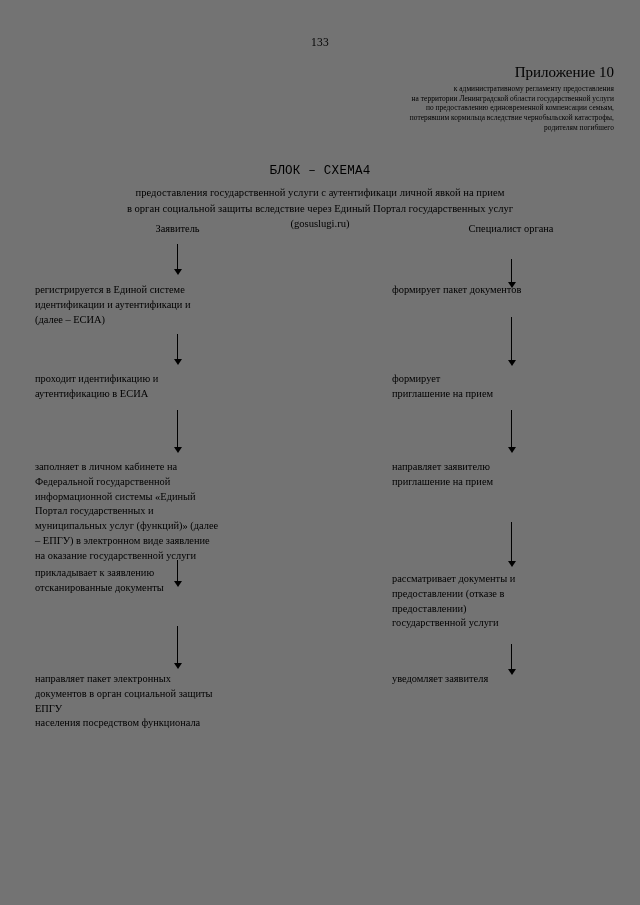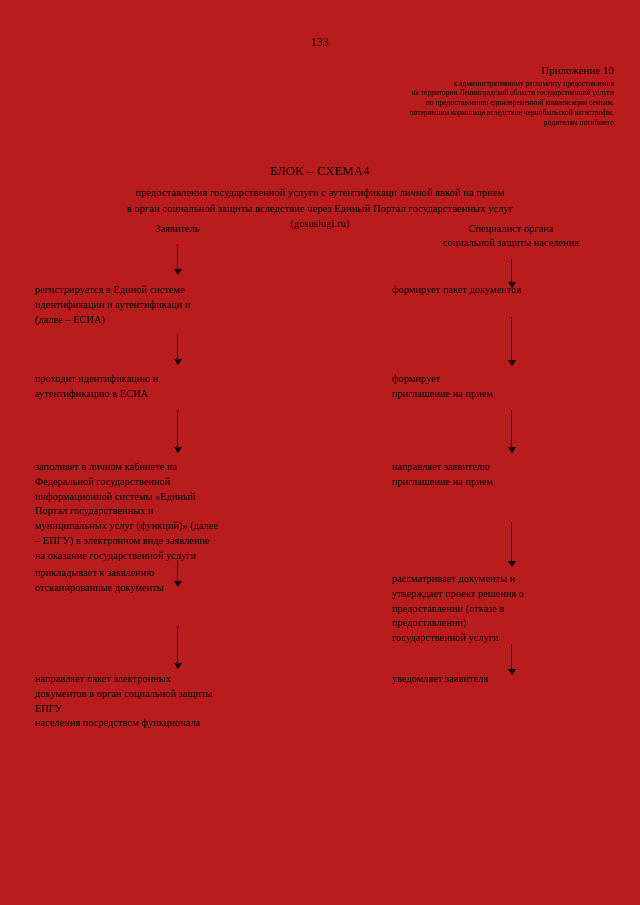--- a/index.html
+++ b/index.html
@@ -6,21 +6,21 @@
   html, body {
     margin: 0;
     padding: 0;
     background: #ffffff;
   }
   .page {
     position: relative;
     width: 640px;
     height: 905px;
     margin: 0 auto;
-    background: #b91c1c;
+    background: #737373;
     color: #000000;
     font-family: "Liberation Serif", "DejaVu Serif", serif;
     overflow: hidden;
   }
 
   
   .page-number {
     position: absolute;
     top: 36px;
     left: 0;
@@ -33,41 +33,42 @@
   
   .appendix-header {
     position: absolute;
     top: 63px;
     right: 26px;
     width: 340px;
     text-align: right;
     line-height: 1.32;
   }
   .appendix-header .app-title {
-    font-size: 11px;
+    font-size: 15px;
     margin-bottom: 1px;
   }
   .appendix-header .app-line {
     font-size: 7.4px;
     letter-spacing: 0.05px;
   }
 
   
   .doc-title {
     position: absolute;
     top: 162px;
     left: 0;
     width: 640px;
     text-align: center;
     line-height: 1.45;
   }
   .doc-title .main {
     font-size: 12.6px;
     letter-spacing: 0.2px;
     margin-bottom: 5px;
+    font-family: Liberation Mono, monospace;
   }
   .doc-title .sub {
     font-size: 10.6px;
   }
 
   
   .flow {
     position: absolute;
     top: 222px;
     left: 0;
@@ -204,21 +205,20 @@
         <div>ЕПГУ</div>
         <div>населения посредством функционала</div>
       </div>
 
     </div>
 
     <div class="column column-right">
 
       <div class="col-head">
         <div>Специалист органа</div>
-        <div>социальной защиты населения</div>
       </div>
 
       <div class="arrow" style="left:115px; top:37px; height:30px;">
         <div class="shaft" style="height:24px;"></div>
         <div class="head" style="top:23px;"></div>
       </div>
 
       <div class="node" style="top:61px;">
         <div>формирует пакет документов</div>
       </div>
@@ -243,21 +243,20 @@
         <div>приглашение на прием</div>
       </div>
 
       <div class="arrow" style="left:115px; top:300px; height:46px;">
         <div class="shaft" style="height:40px;"></div>
         <div class="head" style="top:39px;"></div>
       </div>
 
       <div class="node" style="top:350px;">
         <div>рассматривает документы и</div>
-        <div>утверждает проект решения о</div>
         <div>предоставлении (отказе в</div>
         <div>предоставлении)</div>
         <div>государственной услуги</div>
       </div>
 
       <div class="arrow" style="left:115px; top:422px; height:32px;">
         <div class="shaft" style="height:26px;"></div>
         <div class="head" style="top:25px;"></div>
       </div>
 

